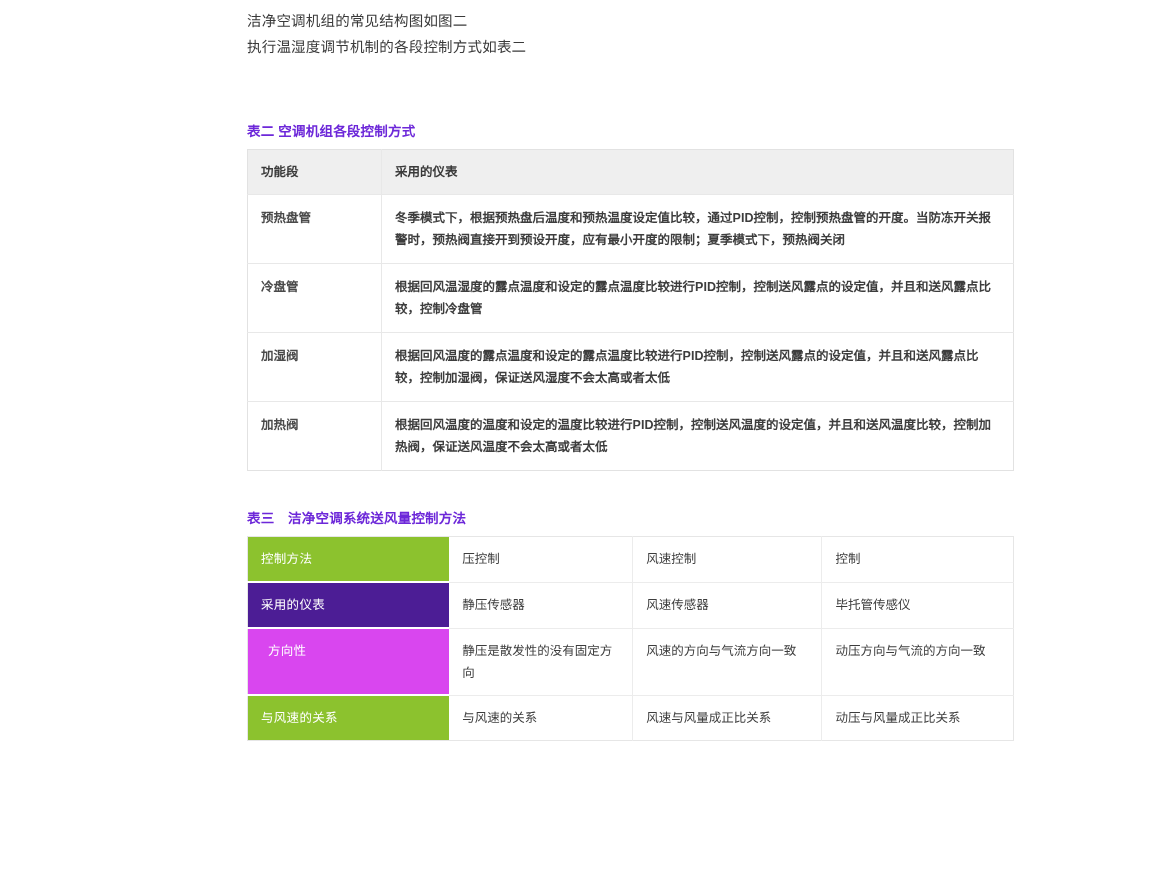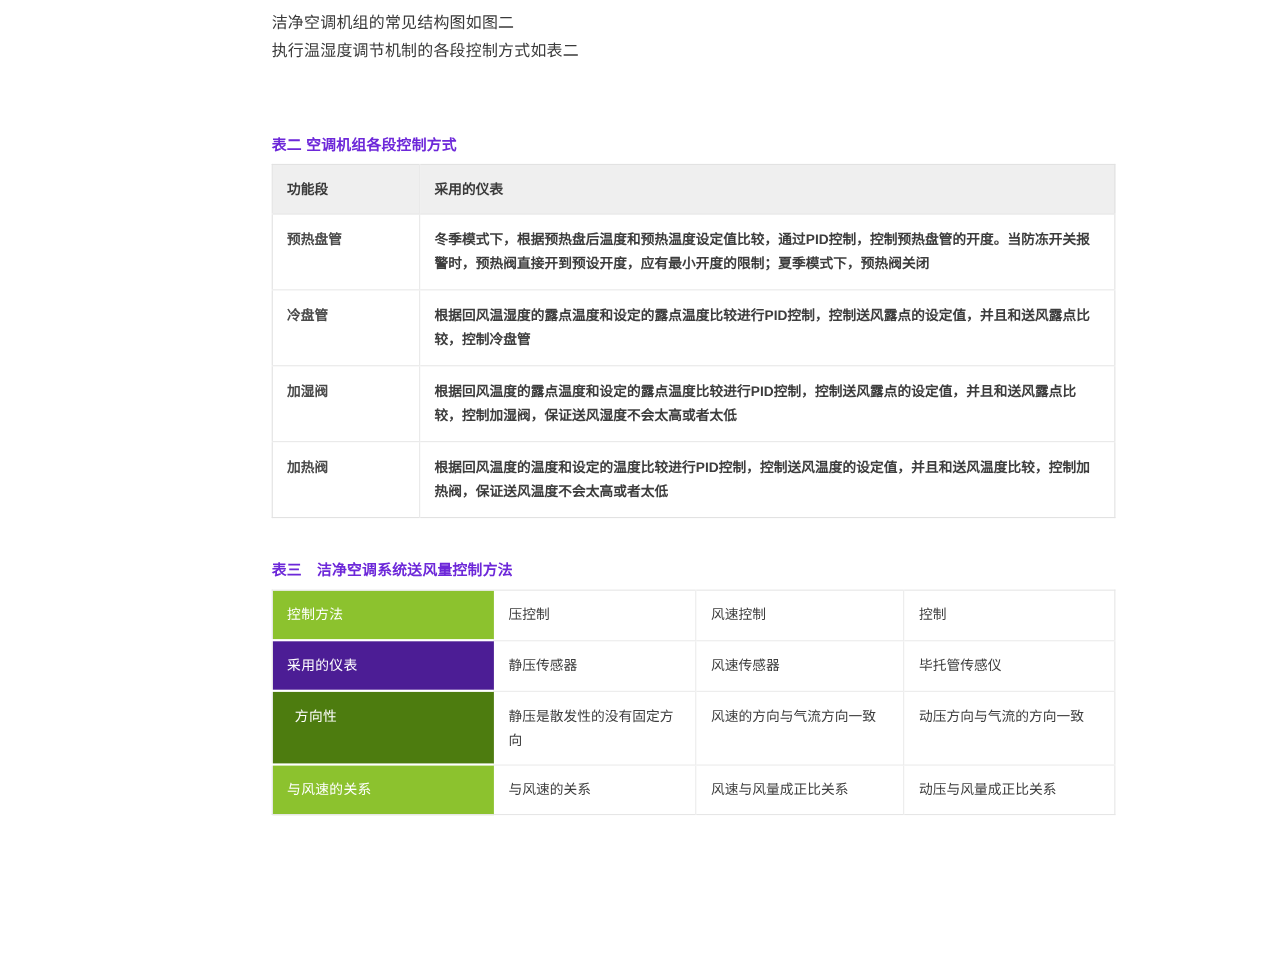--- a/index.html
+++ b/index.html
@@ -200,21 +200,21 @@
           <td>风速控制</td>
           <td>控制</td>
         </tr>
         <tr>
           <td class="rowlabel" style="background-color: #4c1d95;">采用的仪表</td>
           <td>静压传感器</td>
           <td>风速传感器</td>
           <td>毕托管传感仪</td>
         </tr>
         <tr>
-          <td class="rowlabel" style="background-color: #4d7c0f; padding-left: 20px;">方向性</td>
+          <td class="rowlabel" style="background-color: #d946ef; padding-left: 20px;">方向性</td>
           <td>静压是散发性的没有固定方向</td>
           <td>风速的方向与气流方向一致</td>
           <td>动压方向与气流的方向一致</td>
         </tr>
         <tr>
           <td class="rowlabel" style="background-color: rgb(140, 194, 46);">与风速的关系</td>
           <td>与风速的关系</td>
           <td>风速与风量成正比关系</td>
           <td>动压与风量成正比关系</td>
         </tr>

